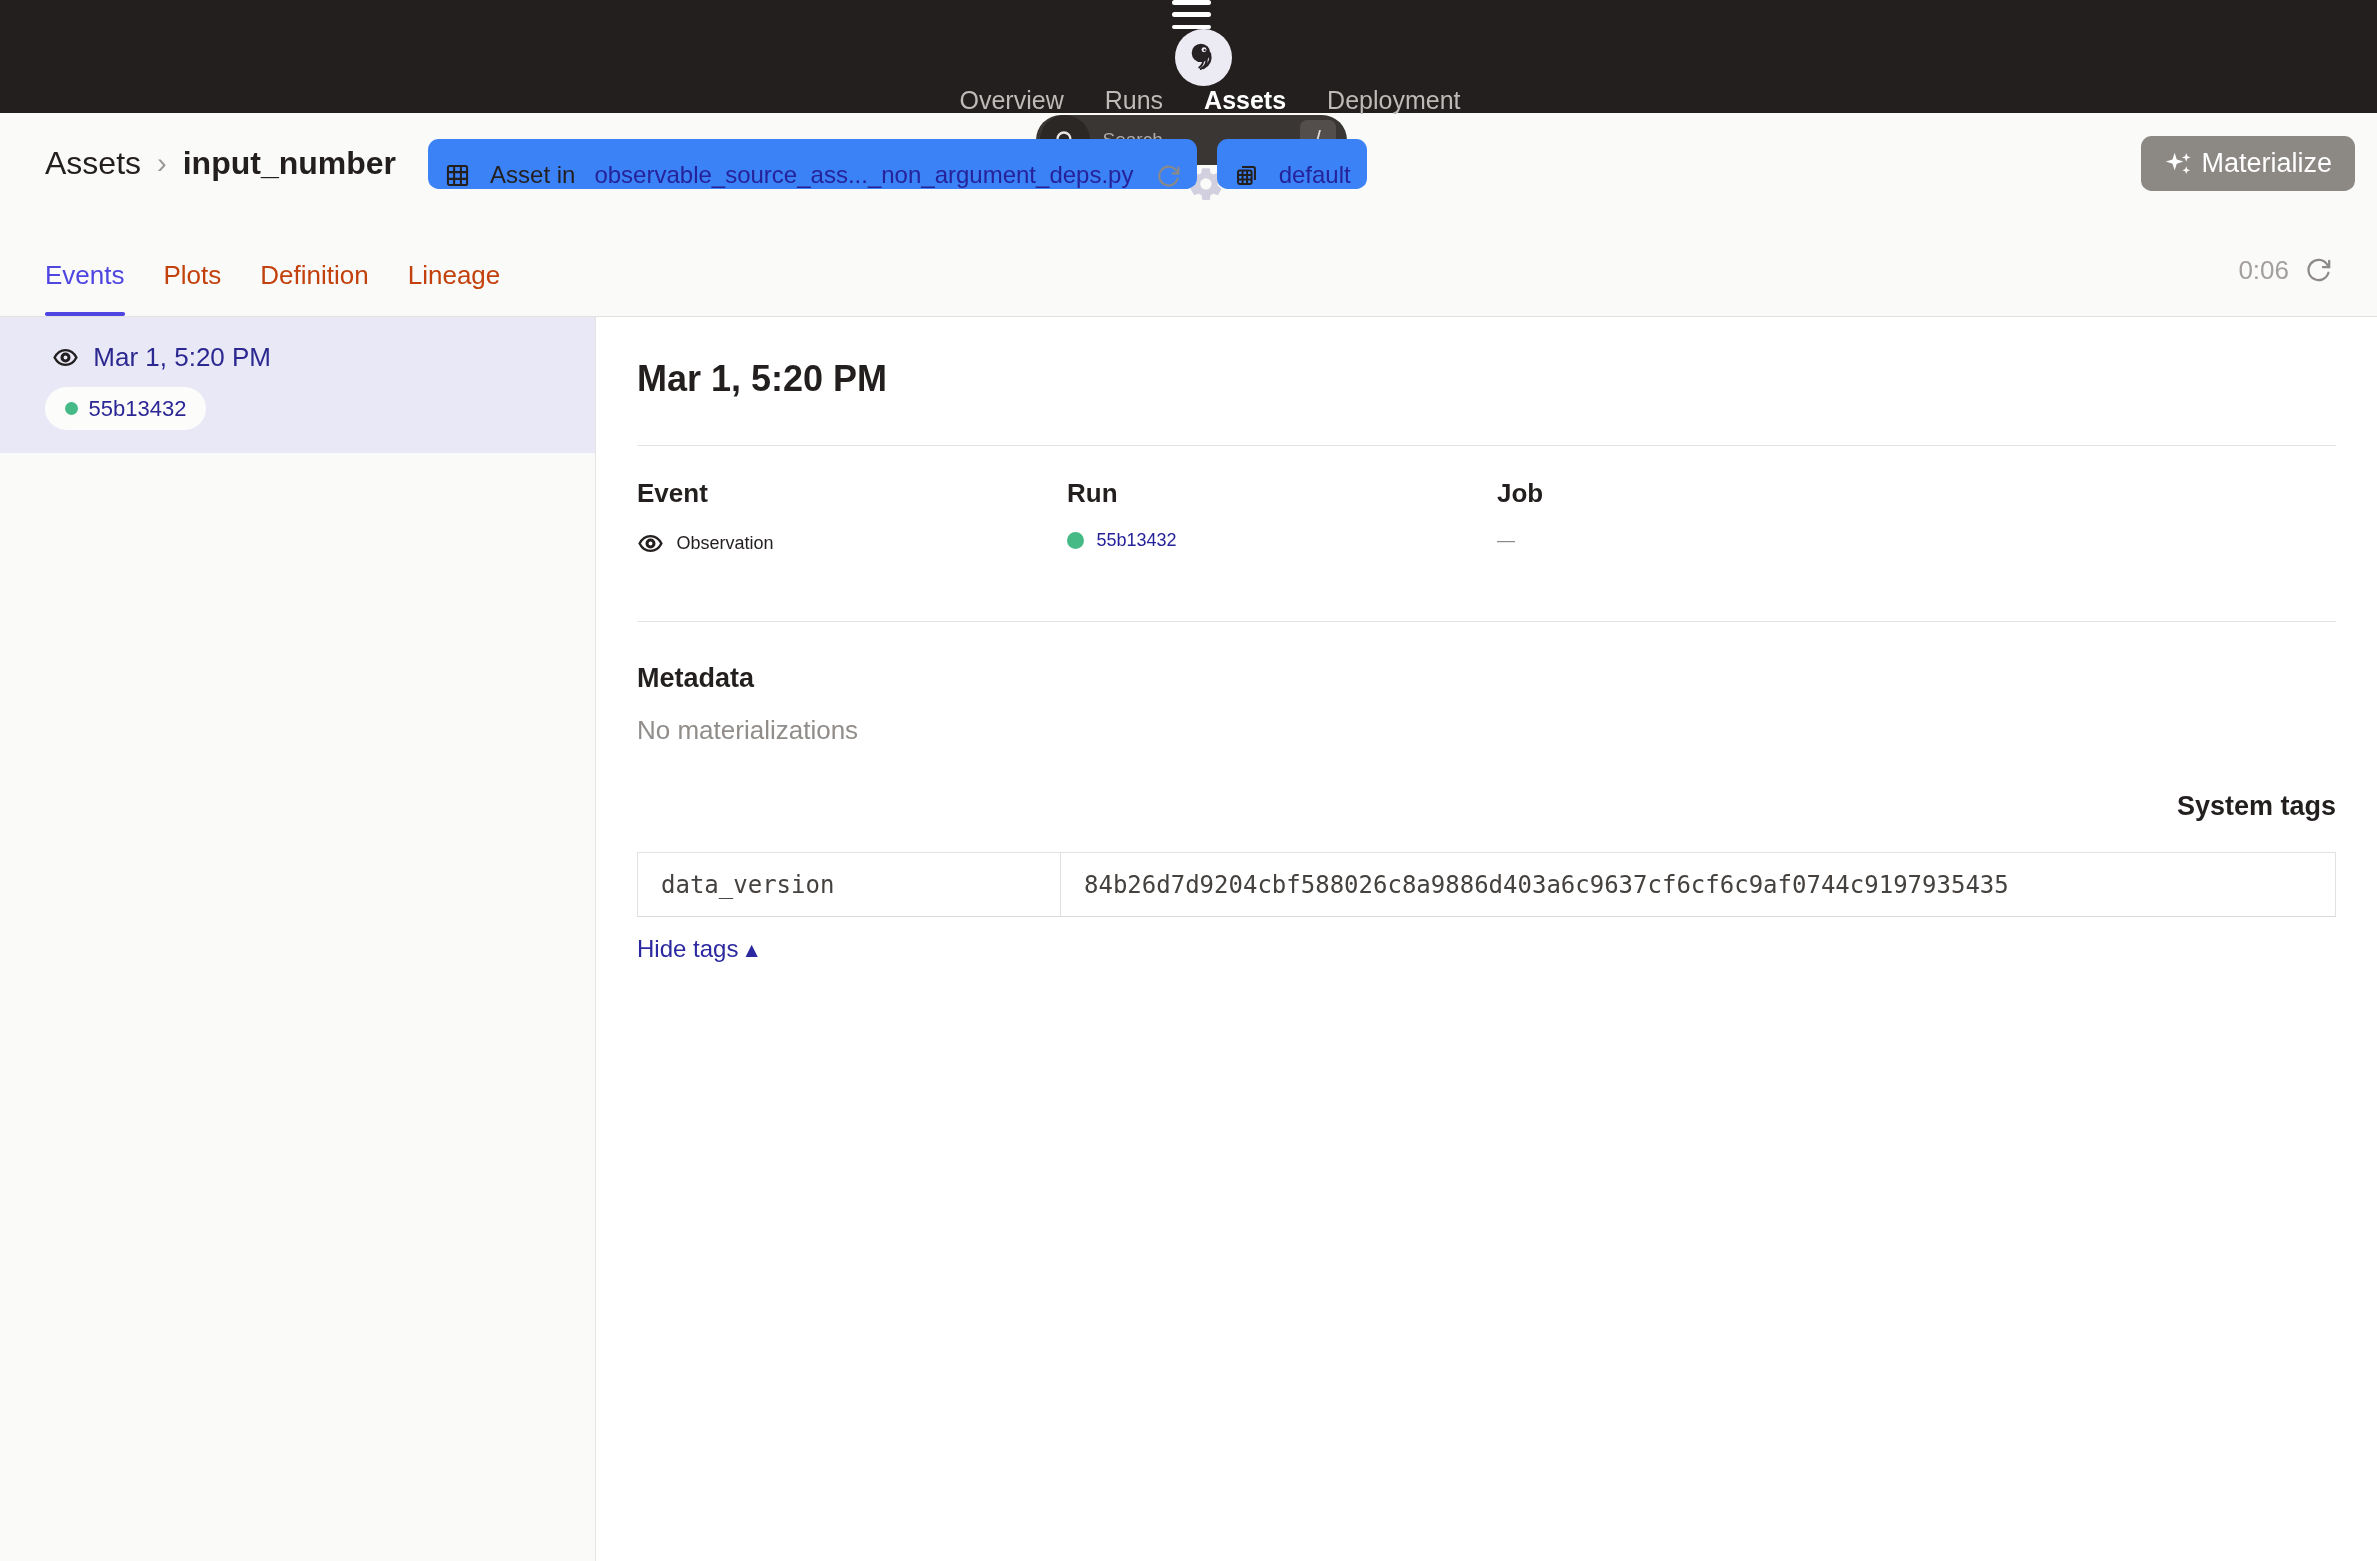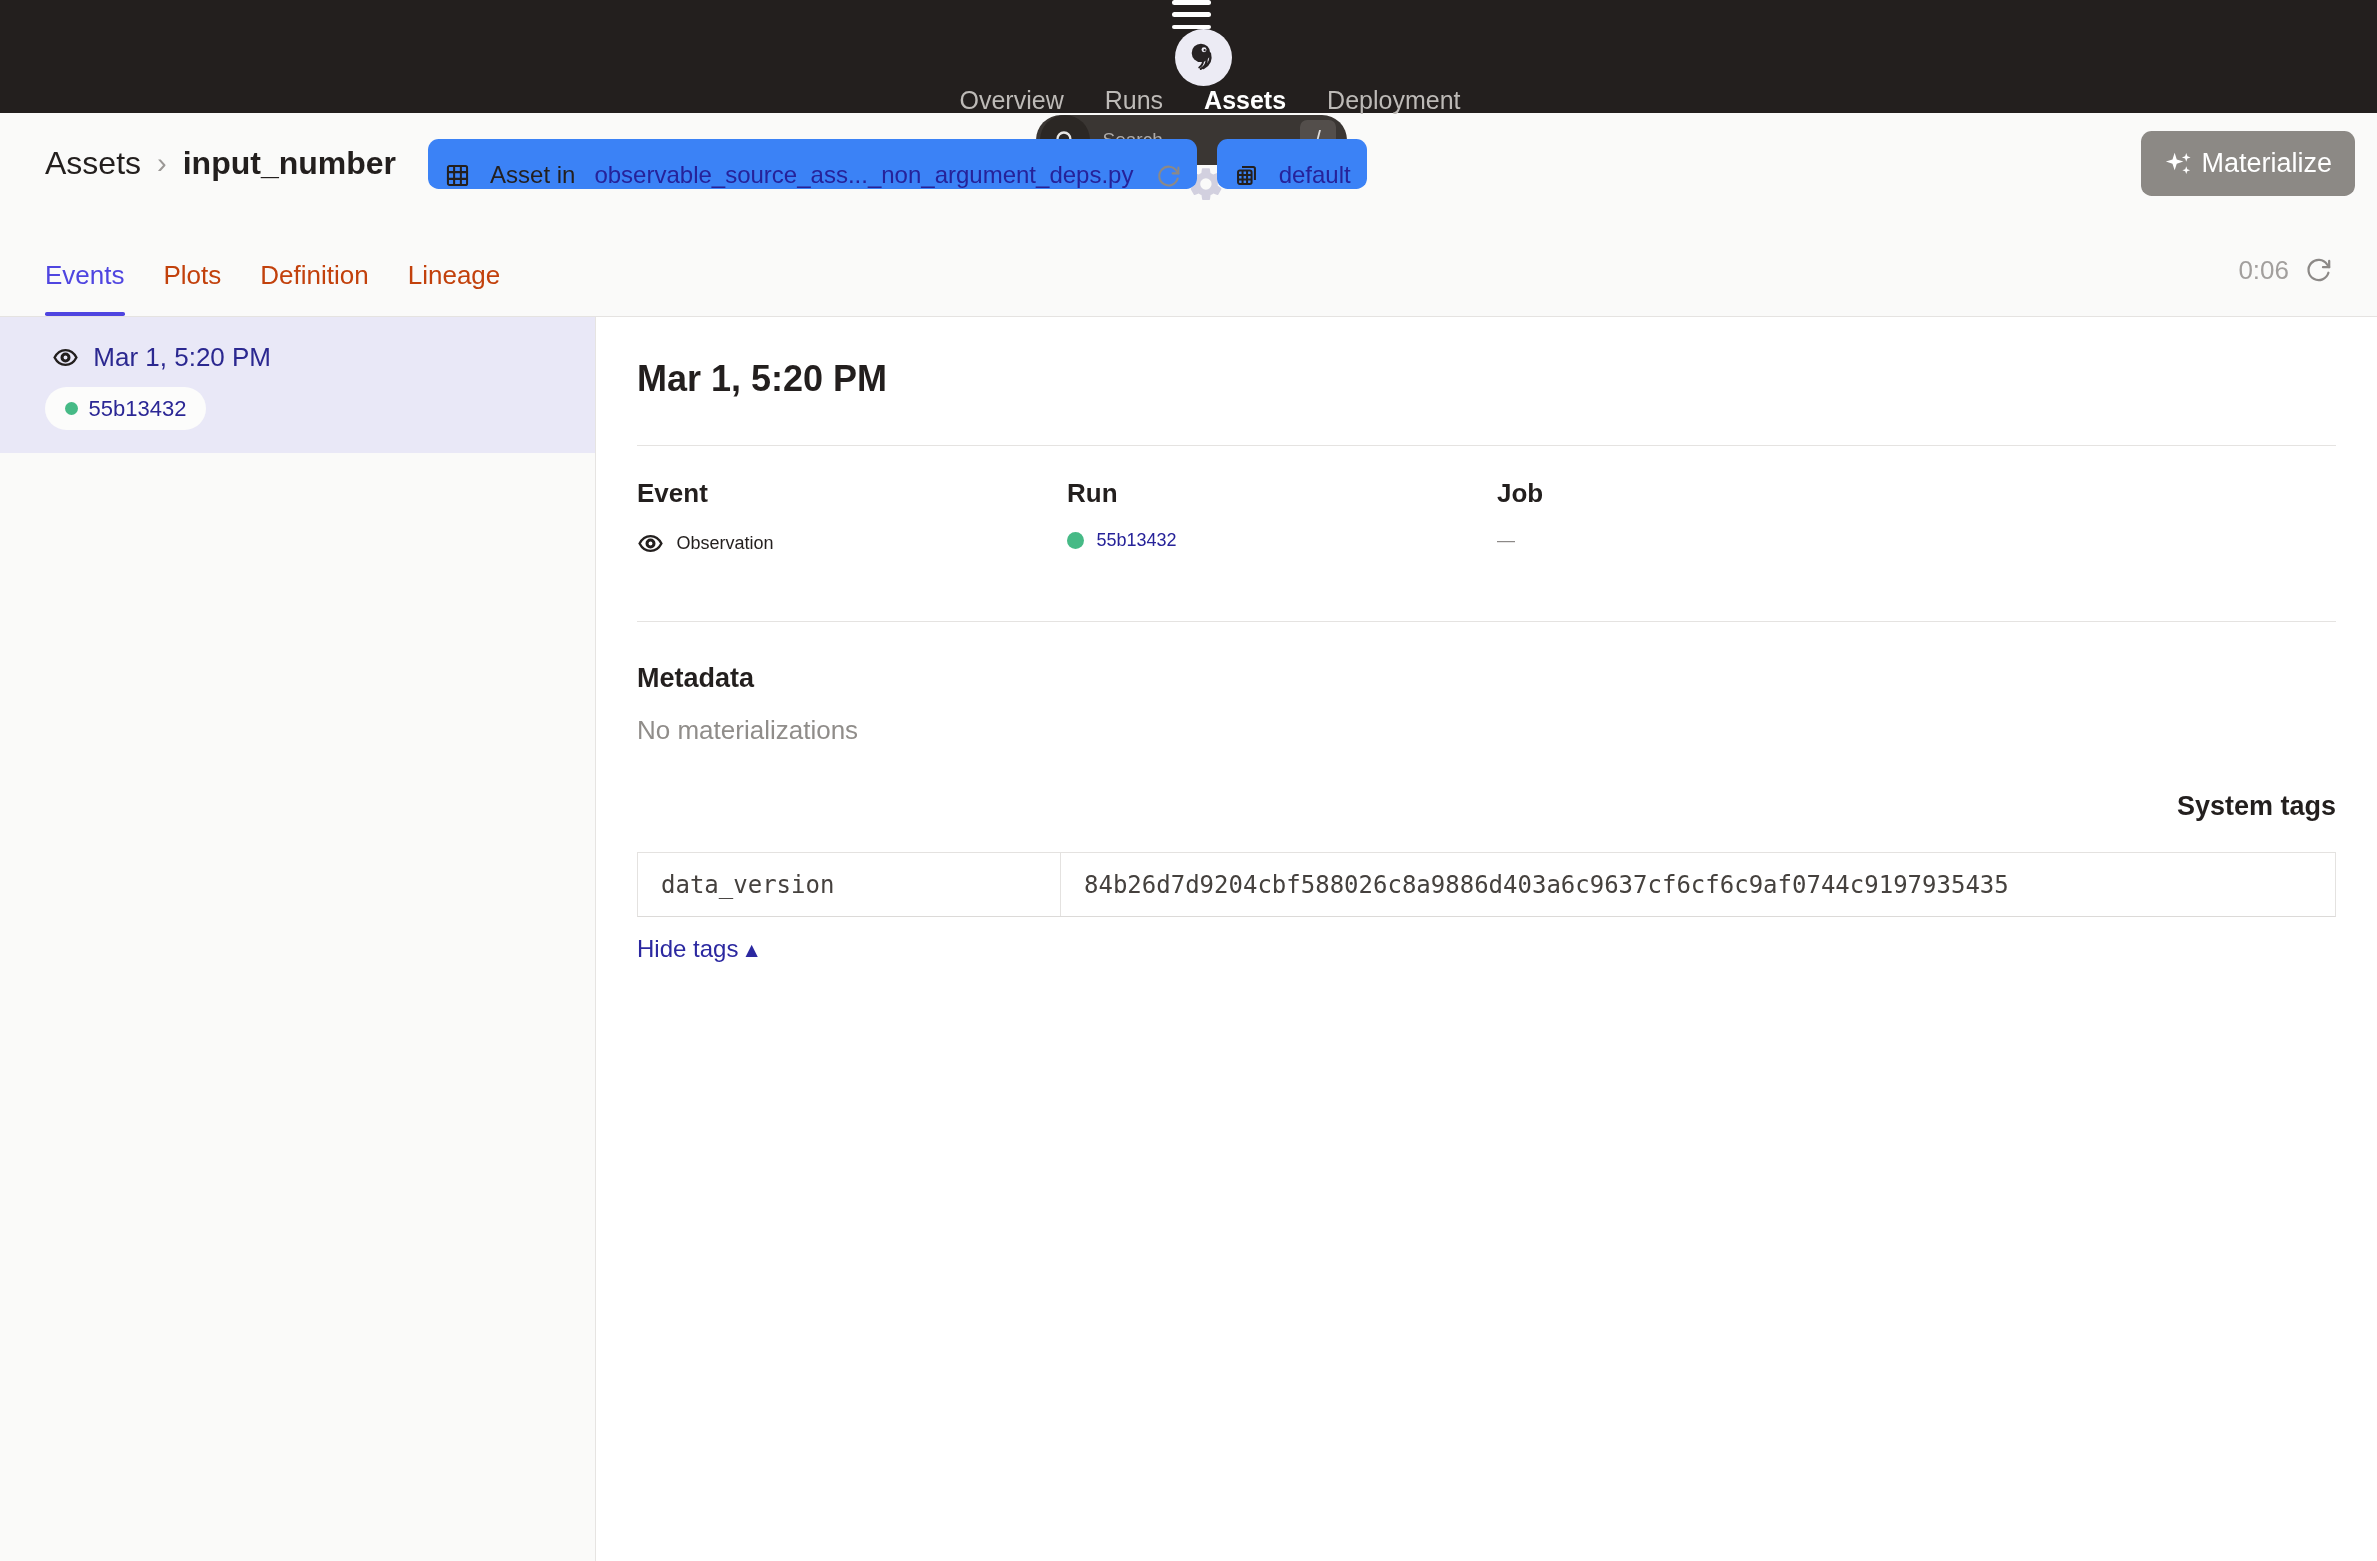--- a/index.html
+++ b/index.html
@@ -36,21 +36,21 @@
   .crumb-root { font-size:32px; color:#231F1E; cursor:pointer; }
   .crumb-sep { font-size:29px; color:#9B9896; margin:0 16px; }
   .crumb-current { font-size:32px; font-weight:700; }
   .pill { height:50px; border-radius:10.7px; background:#3b82f6; display:flex;
     align-items:flex-end; padding:0 16px; gap:19px; font-size:24px; cursor:pointer; }
   .pill.asset-pill { margin-left:32px; }
   .pill.group-pill { margin-left:19.6px; }
   .pill .link { color:#262299; }
   .pill-icon { color:#231F1E; display:flex; }
   .pill-refresh { color:#8C8987; display:flex; margin-left:3.6px; }
-  .materialize-btn { margin-left:auto; height:65px; border-radius:10.7px; background:#8C8985;
+  .materialize-btn { margin-left:auto; height:55px; border-radius:10.7px; background:#8C8985;
     color:#fff; display:flex; align-items:center; gap:7px; padding:0 23px;
     font-size:27px; font-weight:500; cursor:pointer; }
 
   .tabs-row { height:102px; display:flex; align-items:flex-end; padding:0 45px; position:relative; }
   .tab { font-size:26px; font-weight:500; color:#c2410c; padding-bottom:25px;
     position:relative; cursor:pointer; margin-right:39px; }
   .tab.active { color:#4F45E0;text-align:center; }
   .tab.active::after { content:""; position:absolute; left:0; right:0; bottom:0;
     height:4.5px; background:#4F45E0; border-radius:1.8px; }
   .tabs-right { position:absolute; right:45px; bottom:30px; display:flex;

